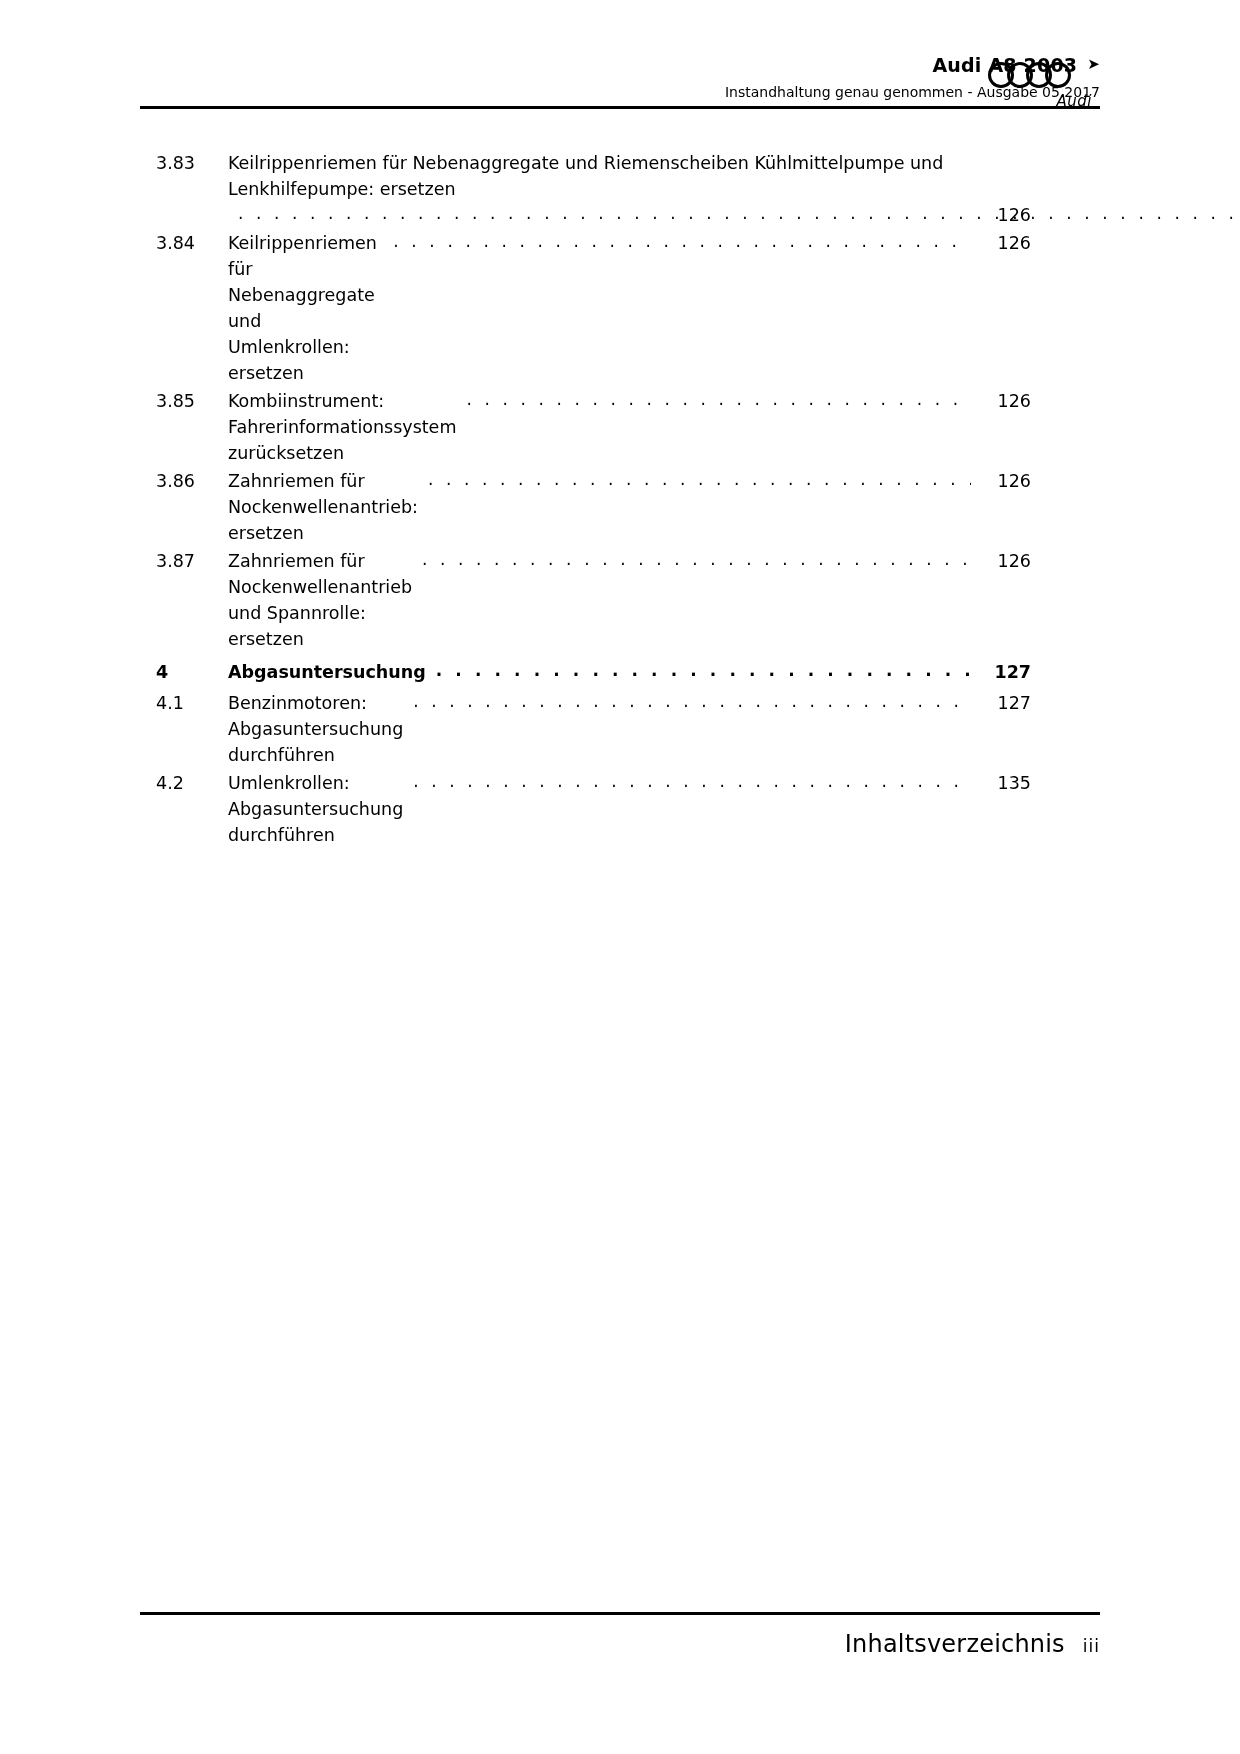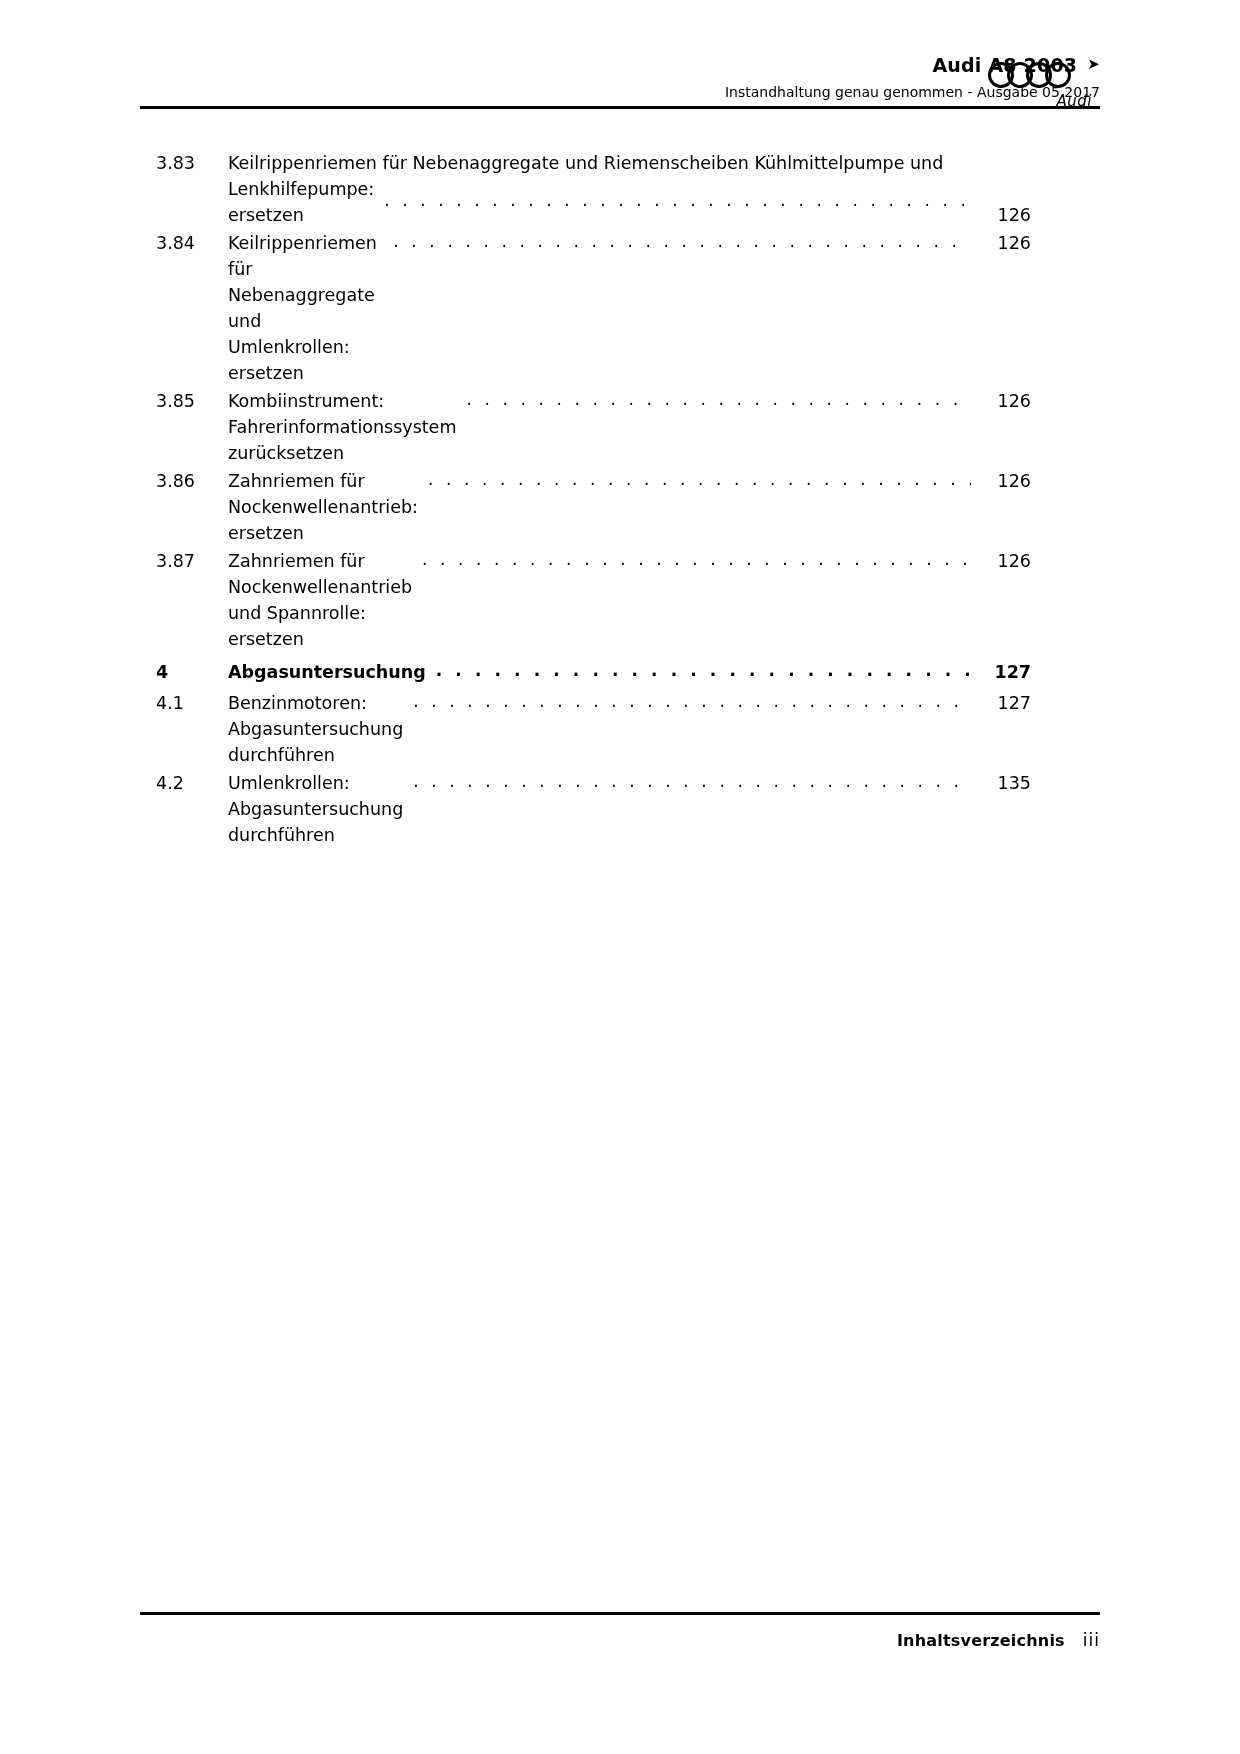--- a/index.html
+++ b/index.html
@@ -156,21 +156,22 @@
     flex: 0 0 52px;
     text-align: right;
     white-space: nowrap;
   }
   
   .toc-row.multiline .toc-mid {
     display: block;
   }
   .toc-row.multiline .lastline {
     display: flex;
-    align-items: center;
+    align-items: flex-start;
+    flex-direction: column;
   }
   .toc-row.multiline .lastline .toc-leader {
     flex: 1 1 auto;
   }
 
   
   .footer-rule {
     position: absolute;
     left: 140px;
     top: 1612px;
@@ -182,22 +183,22 @@
     position: absolute;
     left: 140px;
     top: 1630px;
     width: 960px;
     display: flex;
     justify-content: flex-end;
     align-items: baseline;
     gap: 18px;
   }
   .footer-label {
-    font-size: 16px;
-    font-weight: bold;
+    font-size: 24px;
+    font-weight: normal;
     letter-spacing: 0.2px;
   }
   .footer-page {
     font-size: 17px;
     font-weight: normal;
     letter-spacing: 1px;
   }
 </style>
 </head>
 <body>

